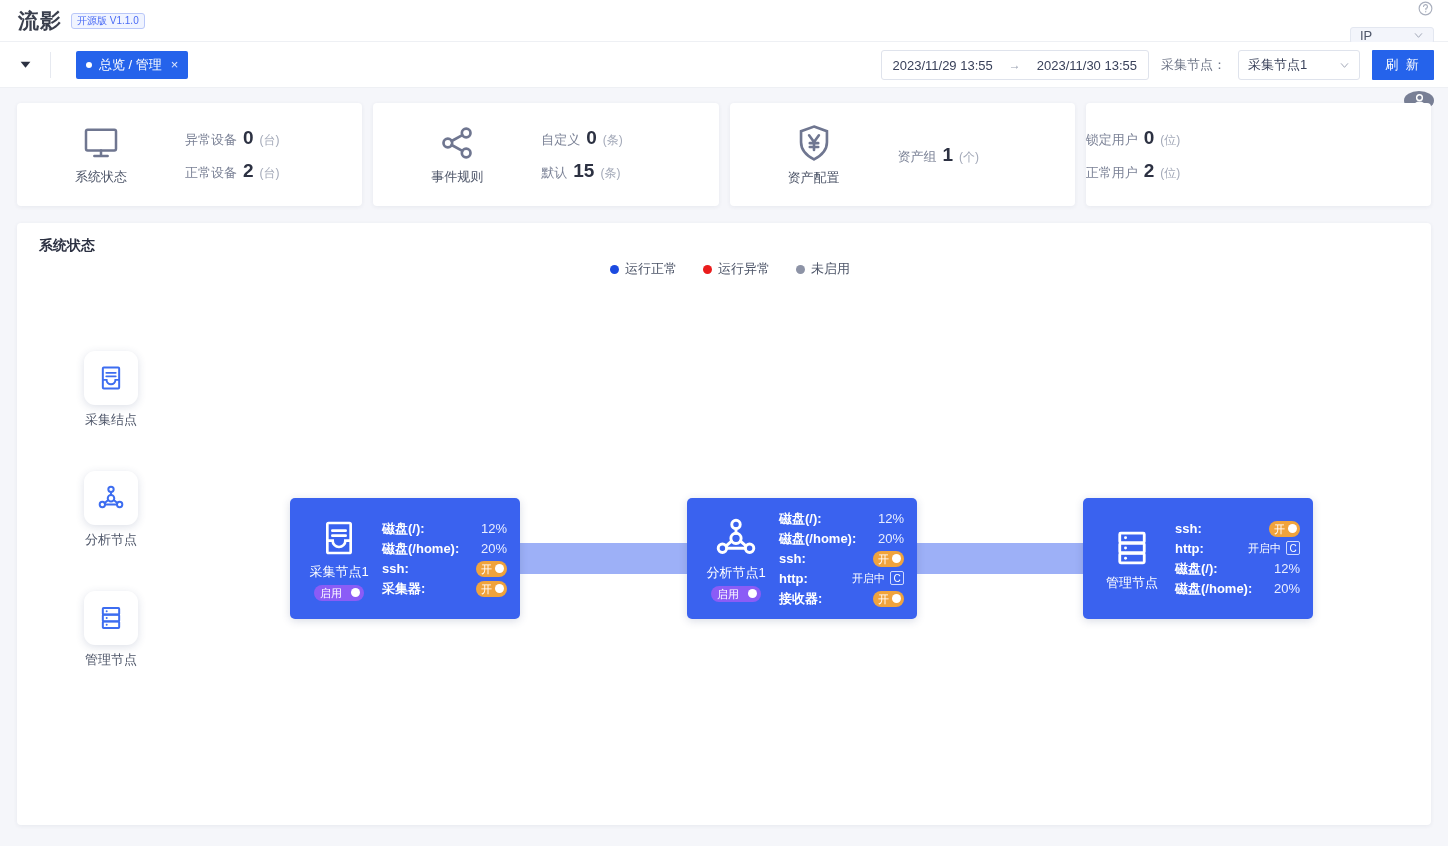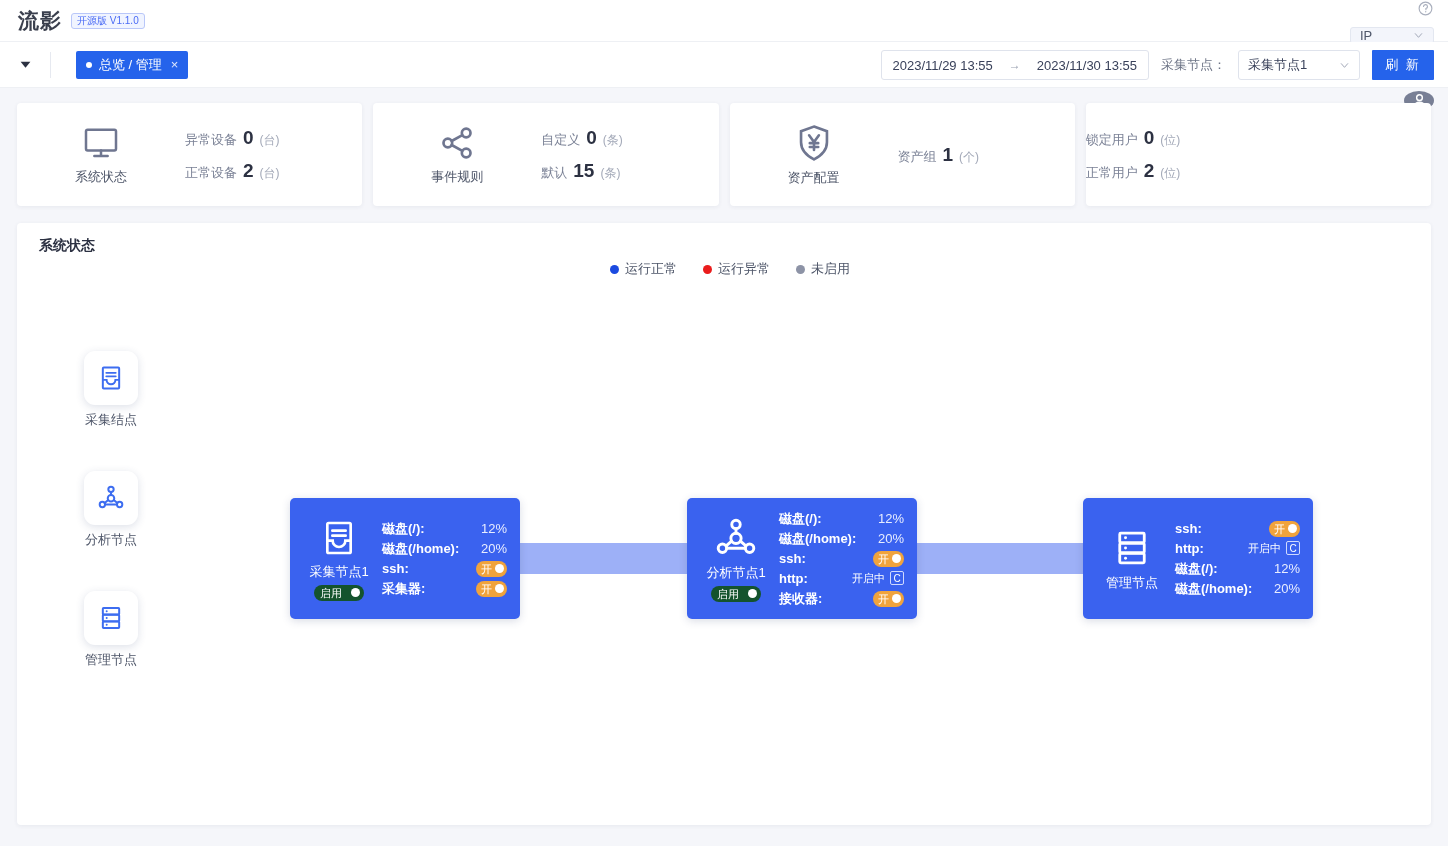--- a/index.html
+++ b/index.html
@@ -269,21 +269,21 @@
     height: 121px;
   }
   .node-left {
     width: 92px;
     display: flex; flex-direction: column; align-items: center; gap: 4px;
     padding-left: 6px;
   }
   .node-icon { color: #fff; }
   .node-name { font-size: 13px; color: #fff; white-space: nowrap; }
   .pill {
-    background: #14532d;
+    background: #8b5cf6;
     color: #fff;
     font-size: 11px;
     border-radius: 9px;
     padding: 1px 4px 1px 6px;
     display: flex; align-items: center; gap: 9px;
     line-height: 14px;
   }
   .pill-knob { width: 9px; height: 9px; border-radius: 50%; background: #fff; }
   .node-right { flex: 1; padding-right: 13px; display: flex; flex-direction: column; }
   .metric {

